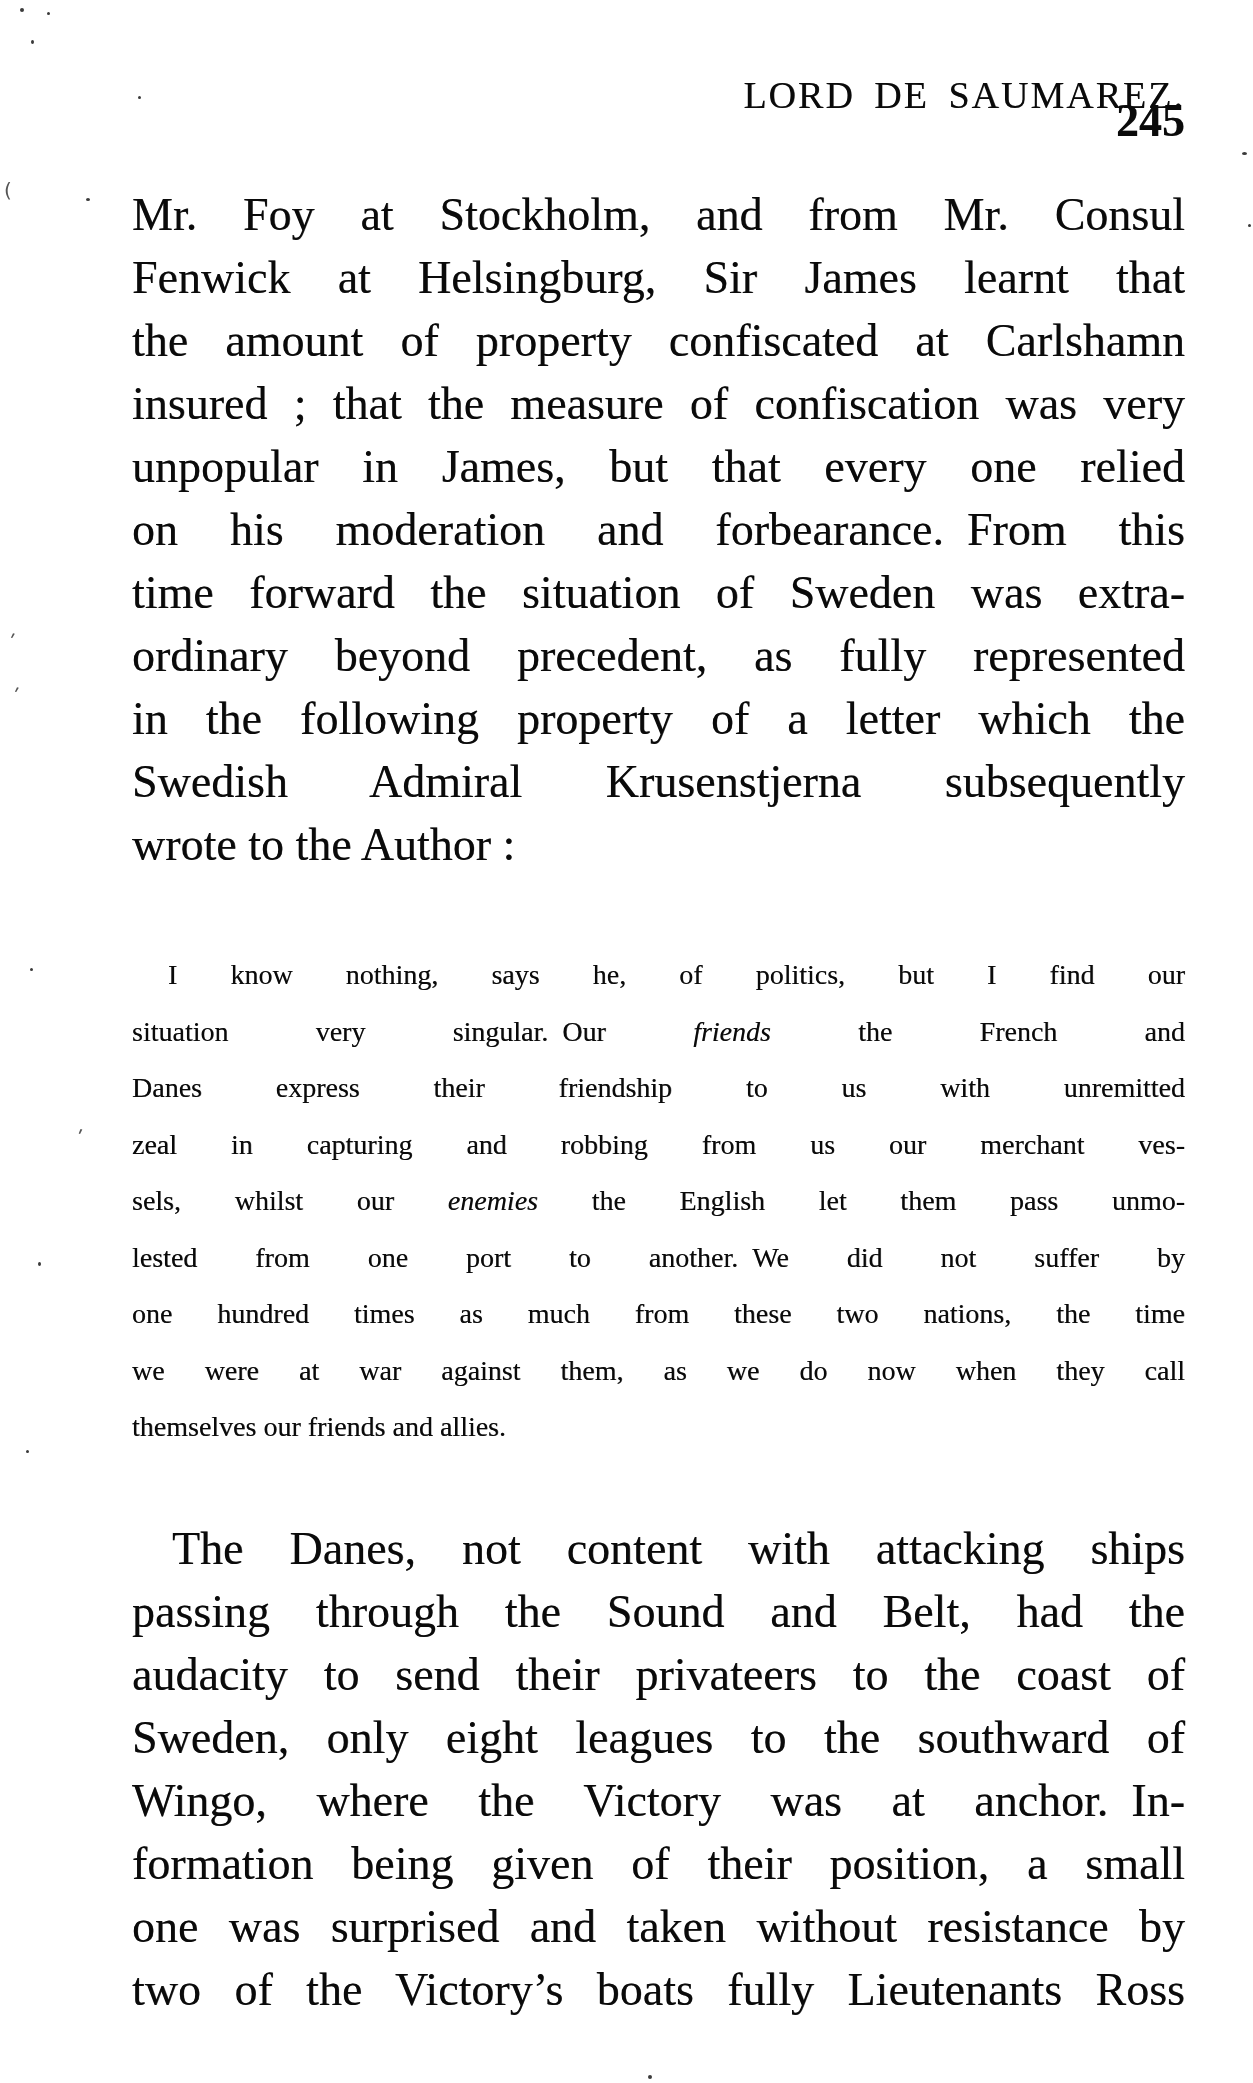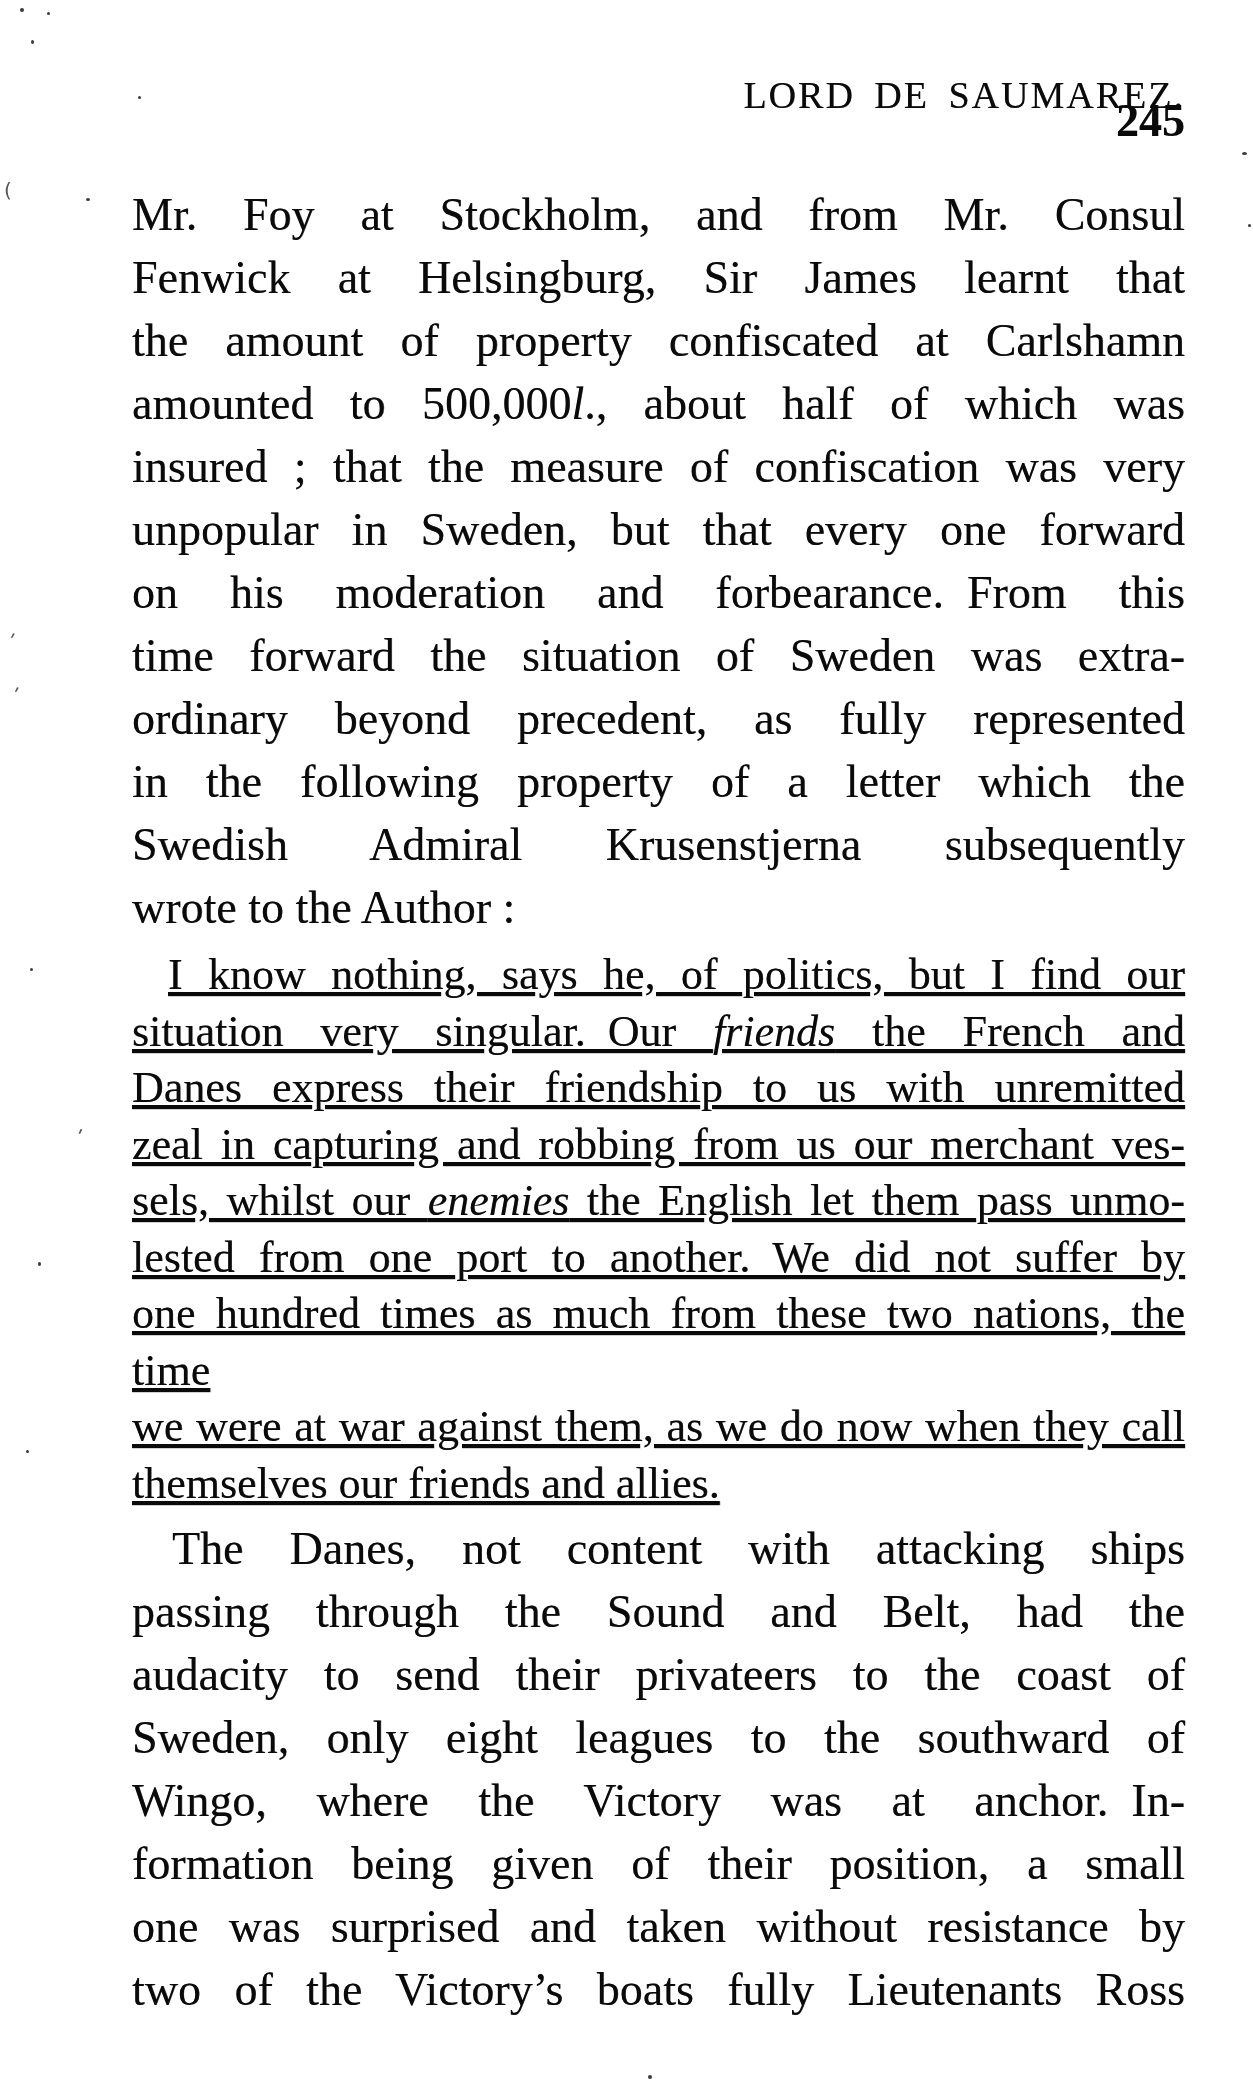--- a/index.html
+++ b/index.html
@@ -28,21 +28,21 @@
   
   .block{position:absolute;left:132px;width:1053px;}
   #para1{top:147px;margin-top:36px;}
   #quote{top:947px;}
   #para2{top:1517px;}
   .tl{
     text-align:justify;text-align-last:justify;
     text-shadow:0.35px 0.35px 0.5px rgba(10,10,10,0.55);
   }
   #para1 .tl,#para2 .tl{font-size:46px;line-height:63px;}
-  #quote .tl{font-size:44px;line-height:56.5px;text-decoration:underline;}
+  #quote .tl{font-size:28px;line-height:56.5px;}
   .tl.lastline{text-align-last:left;}
   .indent1{text-indent:36px;}
   .indent2{text-indent:40px;}
   .it{font-style:italic;}
   
   .speck{position:absolute;background:#3a3a3a;border-radius:50%;}
   .tick{
     position:absolute;color:#555;font-size:20px;line-height:1;
     font-family:"DejaVu Sans",sans-serif;
   }
@@ -52,23 +52,22 @@
 
 <div id="page">
 
   <div id="running-title">LORD DE SAUMAREZ.</div>
   <div id="page-number">245</div>
 
   <div id="para1" class="block">
     <div class="tl">Mr. Foy at Stockholm, and from Mr. Consul</div>
     <div class="tl">Fenwick at Helsingburg, Sir James learnt that</div>
     <div class="tl">the amount of property confiscated at Carlshamn</div>
-    <div class="tl"><span>amounted to 500,000</span><span class="it">l</span><span>., about half of which was</span></div>
     <div class="tl">insured ; that the measure of confiscation was very</div>
-    <div class="tl">unpopular in Sweden, but that every one forward</div>
+    <div class="tl">unpopular in James, but that every one relied</div>
     <div class="tl">on his moderation and forbearance. From this</div>
     <div class="tl">time forward the situation of Sweden was extra-</div>
     <div class="tl">ordinary beyond precedent, as fully represented</div>
     <div class="tl">in the following property of a letter which the</div>
     <div class="tl">Swedish Admiral Krusenstjerna subsequently</div>
     <div class="tl lastline">wrote to the Author :</div>
   </div>
 
   <div id="quote" class="block">
     <div class="tl indent1">I know nothing, says he, of politics, but I find our</div>

